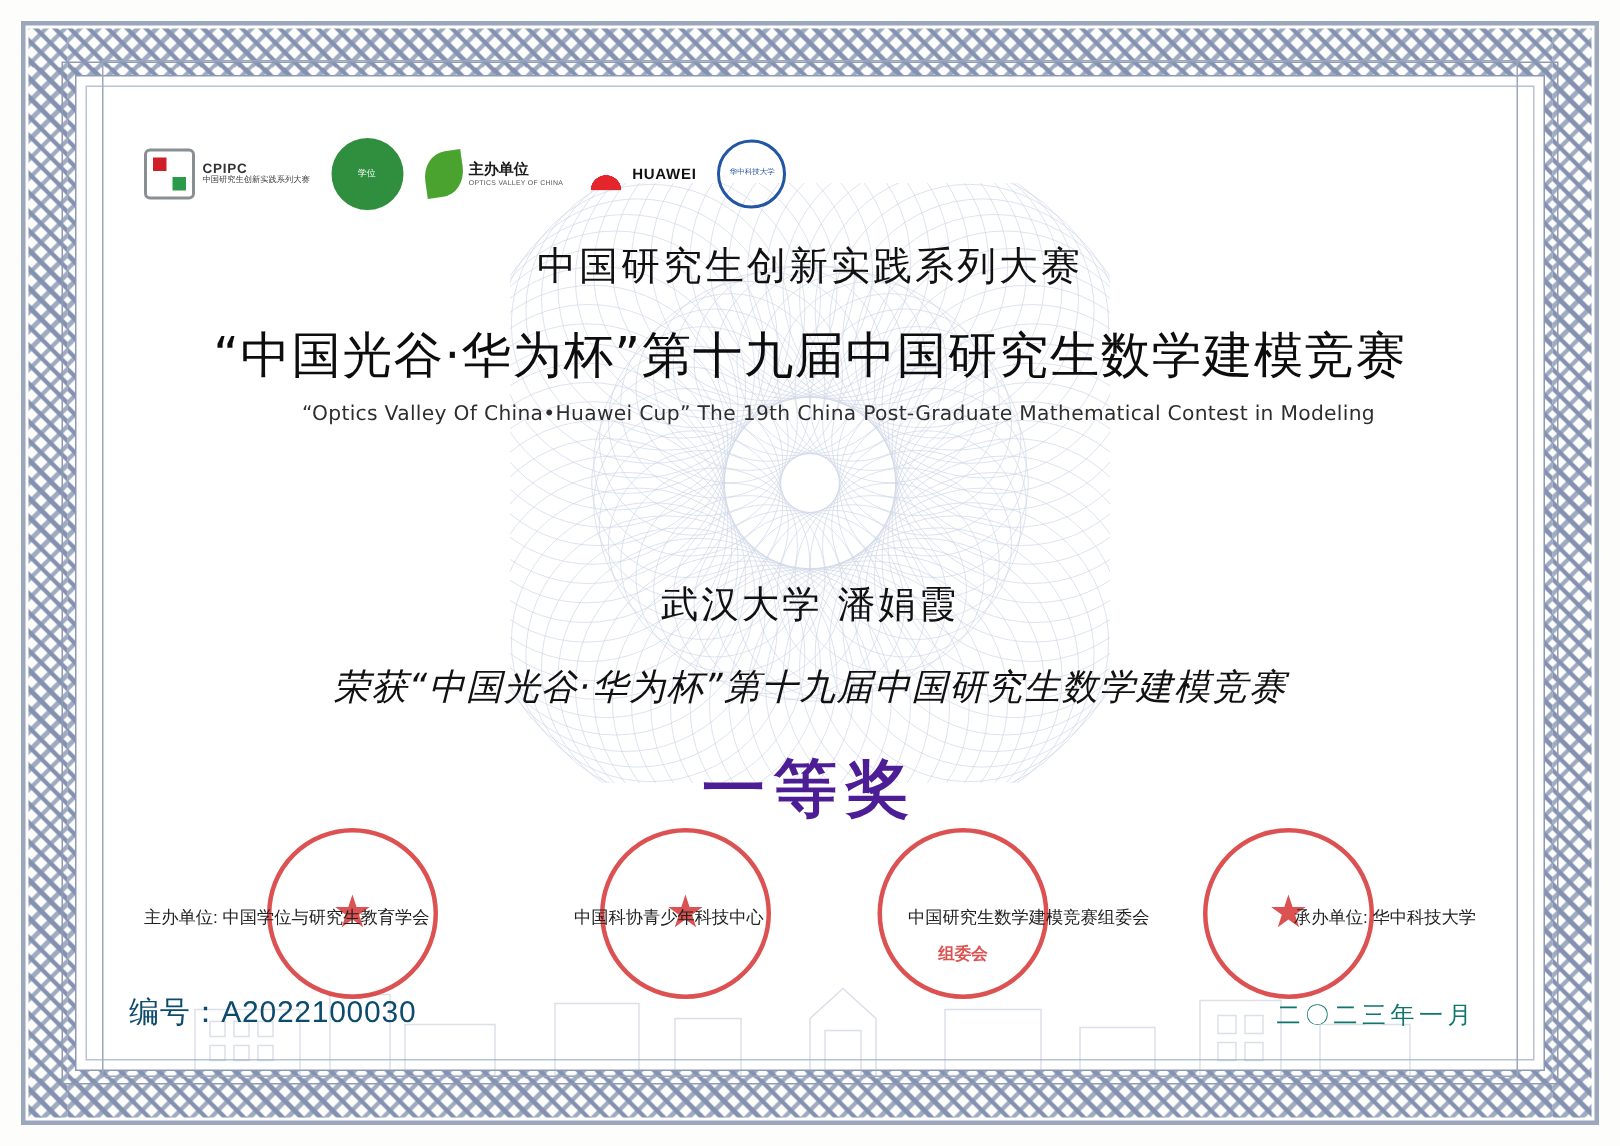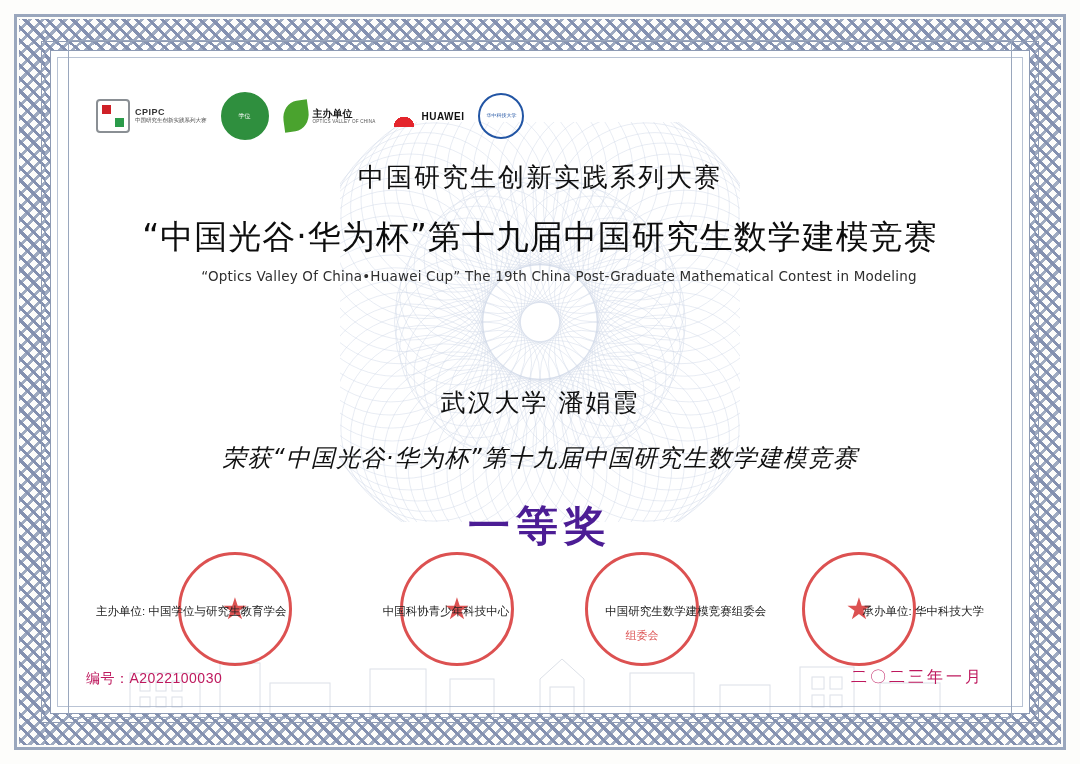--- a/index.html
+++ b/index.html
@@ -156,37 +156,37 @@
   }
   .stamp .star{
     font-size:30px;line-height:1;color:#d52b2b;
   }
   .stamp .ring-text{
     position:absolute;left:0;top:0;width:100%;height:100%;
     font-size:8.5px;
   }
   .stamp .ctr-text{
     position:absolute;left:0;right:0;bottom:20px;text-align:center;
-    font-size:11px;font-weight:normal;
+    font-size:11px;font-weight:bold;
   }
   .s1{left:178px;top:552px;}
   .s2{left:400px;top:552px;}
   .s3{left:585px;top:552px;}
   .s4{left:802px;top:552px;}
   .cityline{
     position:absolute;left:70px;right:70px;bottom:47px;height:74px;
     overflow:hidden;opacity:.35;
   }
   .serial{
     position:absolute;left:86px;bottom:76px;
-    font-size:14px;color:#be185d;letter-spacing:.5px;margin-top:48px;
+    font-size:20px;color:#0c4a6e;letter-spacing:.5px;margin-top:48px;
   }
   .date{
     position:absolute;right:96px;bottom:76px;
-    font-size:16px;color:#be185d;letter-spacing:3px;
+    font-size:16px;color:#0f766e;letter-spacing:3px;
   }
 </style>
 </head>
 <body>
 
 <div class="page">
 
   <div class="border-outer"></div>
   <div class="border-weave"></div>
   <div class="border-inner-line"></div>

